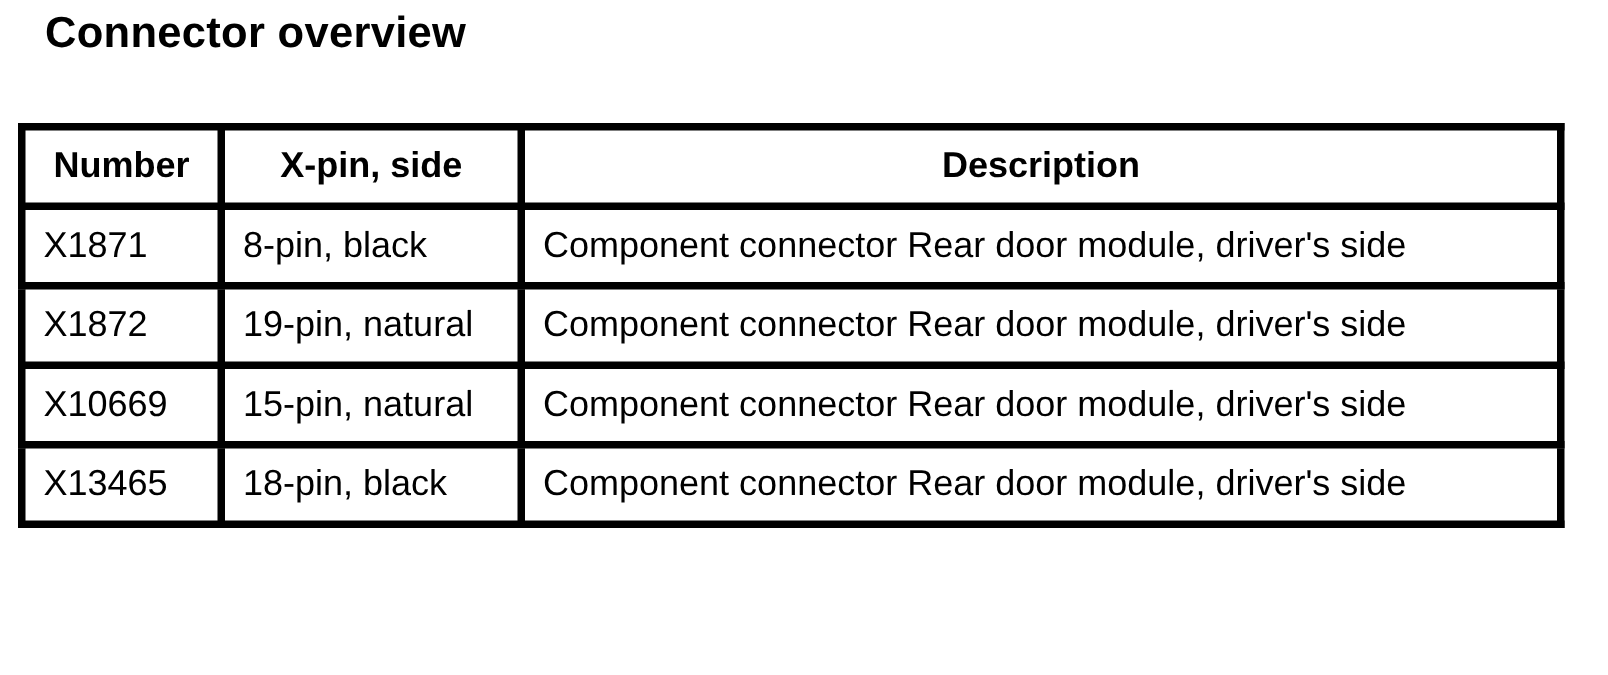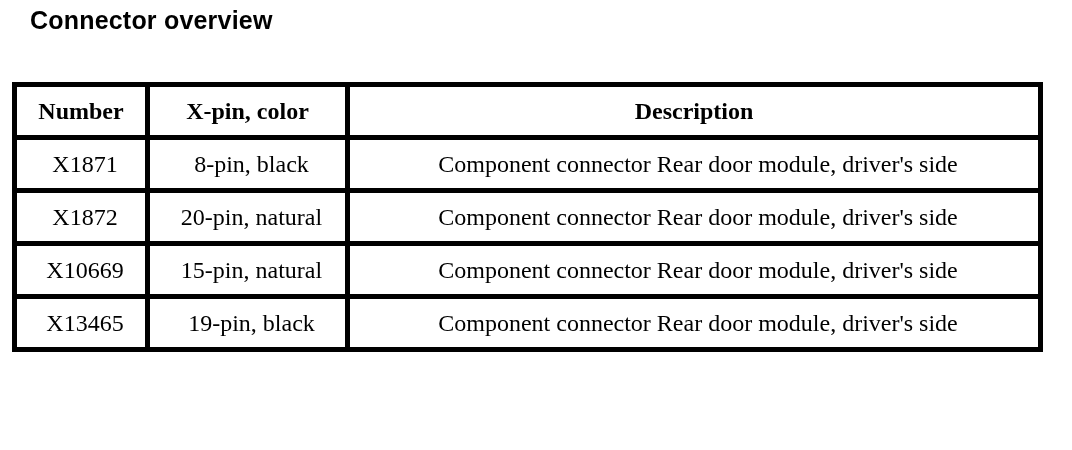--- a/index.html
+++ b/index.html
@@ -13,91 +13,90 @@
     position: relative;
     width: 1072px;
     height: 450px;
     overflow: hidden;
     color: #000000;
   }
   .page-title {
     position: absolute;
     left: 30px;
     top: 6px;
-    font-size: 25px;
+    font-size: 29px;
     font-weight: bold;
     letter-spacing: 0.2px;
     white-space: nowrap;
   }
   table.connector-table {
     position: absolute;
     left: 12px;
     top: 82px;
     width: 1031px;
     border-collapse: collapse;
     table-layout: fixed;
     border: 5px solid #000000;
     font-size: 24px;
-    font-family: Liberation Serif, serif;
   }
   .connector-table col.col-number   { width: 133px; }
   .connector-table col.col-pincolor { width: 200px; }
   .connector-table th,
   .connector-table td {
     border: 5px solid #000000;
     height: 53px;
     vertical-align: middle;
     background: #ffffff;
     overflow: hidden;
     white-space: nowrap;
   }
   .connector-table th {
     font-weight: bold;
     text-align: center;
     padding: 0 4px;
   }
   .connector-table td {
     font-weight: normal;
-    text-align: center;
+    text-align: left;
     padding: 0 4px 0 12px;
   }
 </style>
 </head>
 <body>
 
 <div class="page-title">Connector overview</div>
 
 <table class="connector-table">
   <colgroup>
     <col class="col-number">
     <col class="col-pincolor">
     <col class="col-description">
   </colgroup>
   <thead>
     <tr>
       <th>Number</th>
-      <th>X-pin, color</th>
+      <th>X-pin, side</th>
       <th>Description</th>
     </tr>
   </thead>
   <tbody>
     <tr>
       <td>X1871</td>
       <td>8-pin, black</td>
       <td>Component connector Rear door module, driver's side</td>
     </tr>
     <tr>
       <td>X1872</td>
-      <td>20-pin, natural</td>
+      <td>19-pin, natural</td>
       <td>Component connector Rear door module, driver's side</td>
     </tr>
     <tr>
       <td>X10669</td>
       <td>15-pin, natural</td>
       <td>Component connector Rear door module, driver's side</td>
     </tr>
     <tr>
       <td>X13465</td>
-      <td>19-pin, black</td>
+      <td>18-pin, black</td>
       <td>Component connector Rear door module, driver's side</td>
     </tr>
   </tbody>
 </table>
 
 </body></html>

